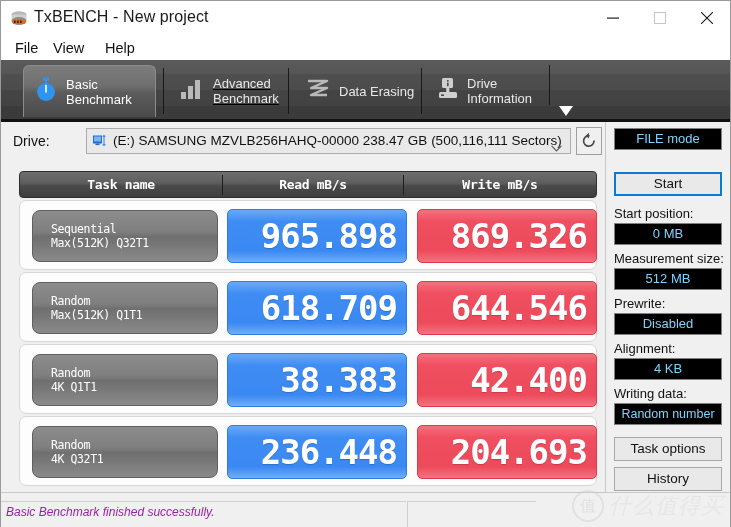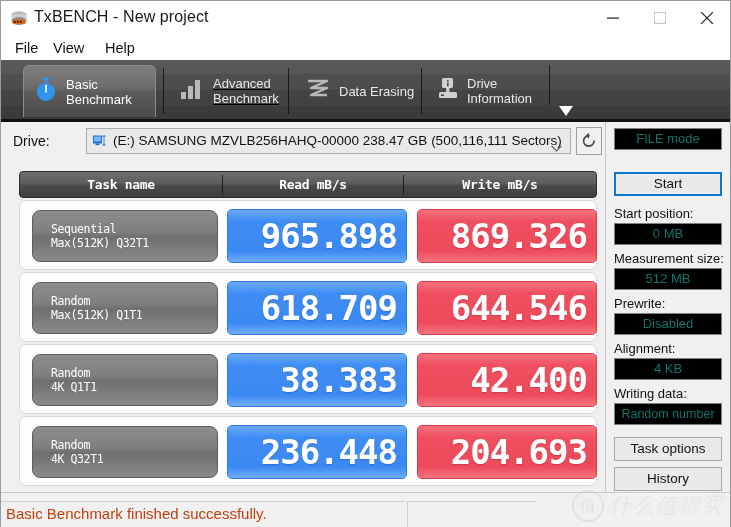--- a/index.html
+++ b/index.html
@@ -76,32 +76,32 @@
   .cell-read{left:207px;width:180px;background:linear-gradient(180deg,#6aa9f7 0%,#3f8df3 22%,#3a88f2 78%,#6fadf8 100%);border:1px solid #2f7ce0;}
   .cell-write{left:397px;width:180px;background:linear-gradient(180deg,#f4717f 0%,#ef4f60 22%,#ed4a5b 78%,#f4737f 100%);border:1px solid #db3c4d;}
   .val-txt{position:absolute;right:9px;top:6px;color:#fff;
     font-family:"DejaVu Sans Mono","Liberation Mono",monospace;font-weight:bold;font-size:34px;line-height:40px;letter-spacing:-1px;
     text-shadow:0 1px 1px rgba(0,0,0,.18);}
 
   
   .sidebar{position:absolute;left:604px;top:121px;width:125px;height:370px;background:#f0f0f0;}
   .side-sep{position:absolute;left:0;top:0;width:1px;height:370px;background:#c8c8c8;}
   .lcd{position:absolute;left:9px;width:108px;height:22px;background:#000;border:1px solid #808080;box-sizing:border-box;
-    color:#0f766e;font-size:13px;line-height:20px;text-align:center;white-space:nowrap;}
+    color:#7dd3fc;font-size:13px;line-height:20px;text-align:center;white-space:nowrap;}
   .sbtn{position:absolute;left:9px;width:108px;height:24px;background:#e9e9e9;border:1px solid #a8a8a8;box-sizing:border-box;
     color:#111;font-size:13.5px;line-height:22px;text-align:center;cursor:default;}
   .sbtn.primary{border:2px solid #0a7ad1;line-height:20px;text-align:center;}
   .slabel{position:absolute;left:9px;font-size:13px;color:#111;white-space:nowrap;}
 
   
   .statusbar{position:absolute;left:0;top:491px;width:729px;height:34px;background:#f0f0f0;border-top:1px solid #c8c8c8;}
   .status-cell{position:absolute;top:8px;height:25px;border-top:1px solid #d0d0d0;}
   .sc0{left:0;width:405px;}
   .sc1{left:406px;width:128px;border-left:1px solid #d0d0d0;}
-  .status-text{position:absolute;left:5px;top:12px;font-size:15px;color:#c2410c;white-space:nowrap;}
+  .status-text{position:absolute;left:5px;top:12px;font-size:12px;color:#a21caf;white-space:nowrap;font-style:italic;}
 
   
   .watermark{position:absolute;right:6px;bottom:4px;display:flex;align-items:center;gap:5px;opacity:.45;pointer-events:none;}
   .wm-circle{width:28px;height:28px;border-radius:50%;border:2px solid #cfcfcf;color:#cfcfcf;font-size:16px;
     display:flex;align-items:center;justify-content:center;}
   .wm-text{color:#dcdcdc;font-size:22px;letter-spacing:1px;font-style:italic;}
 </style>
 </head>
 <body>
 

